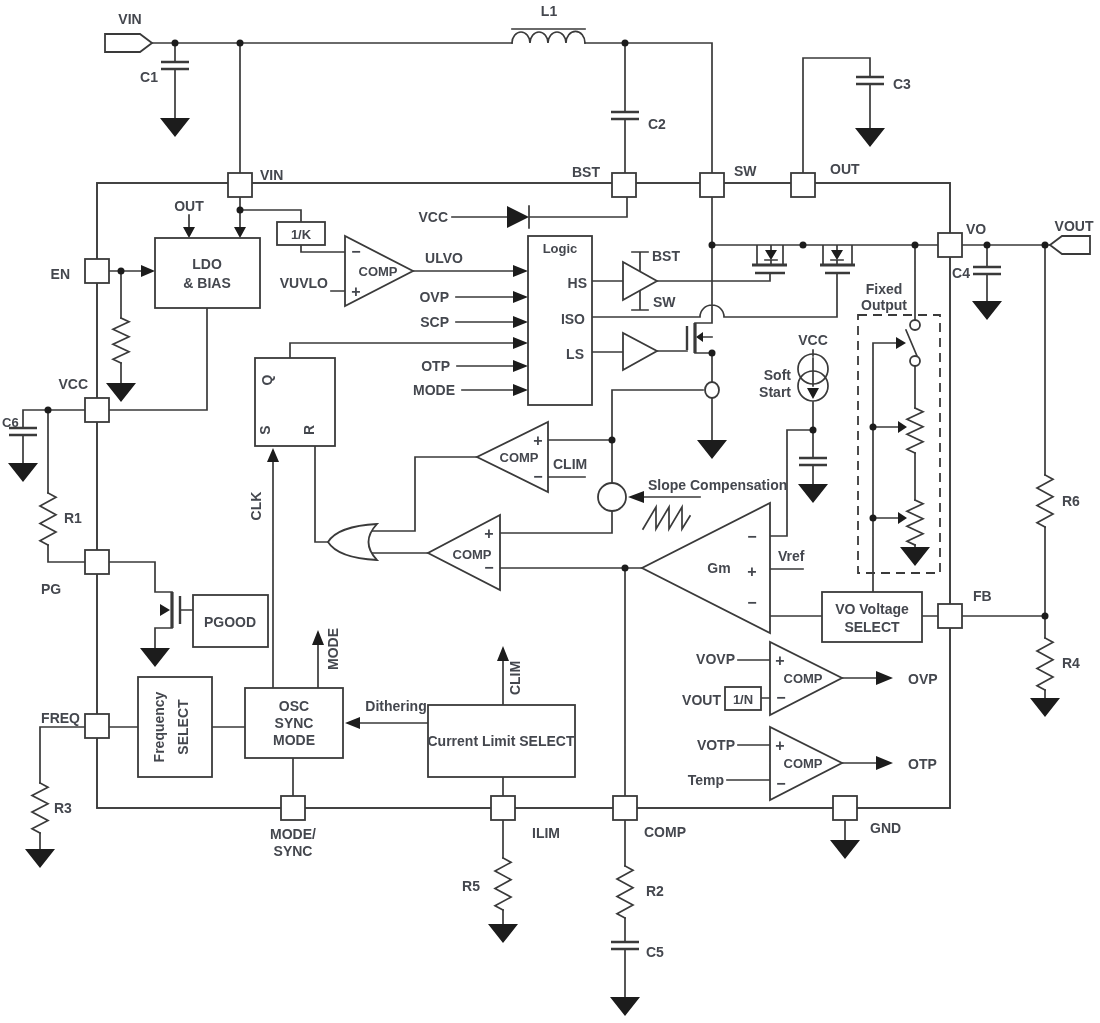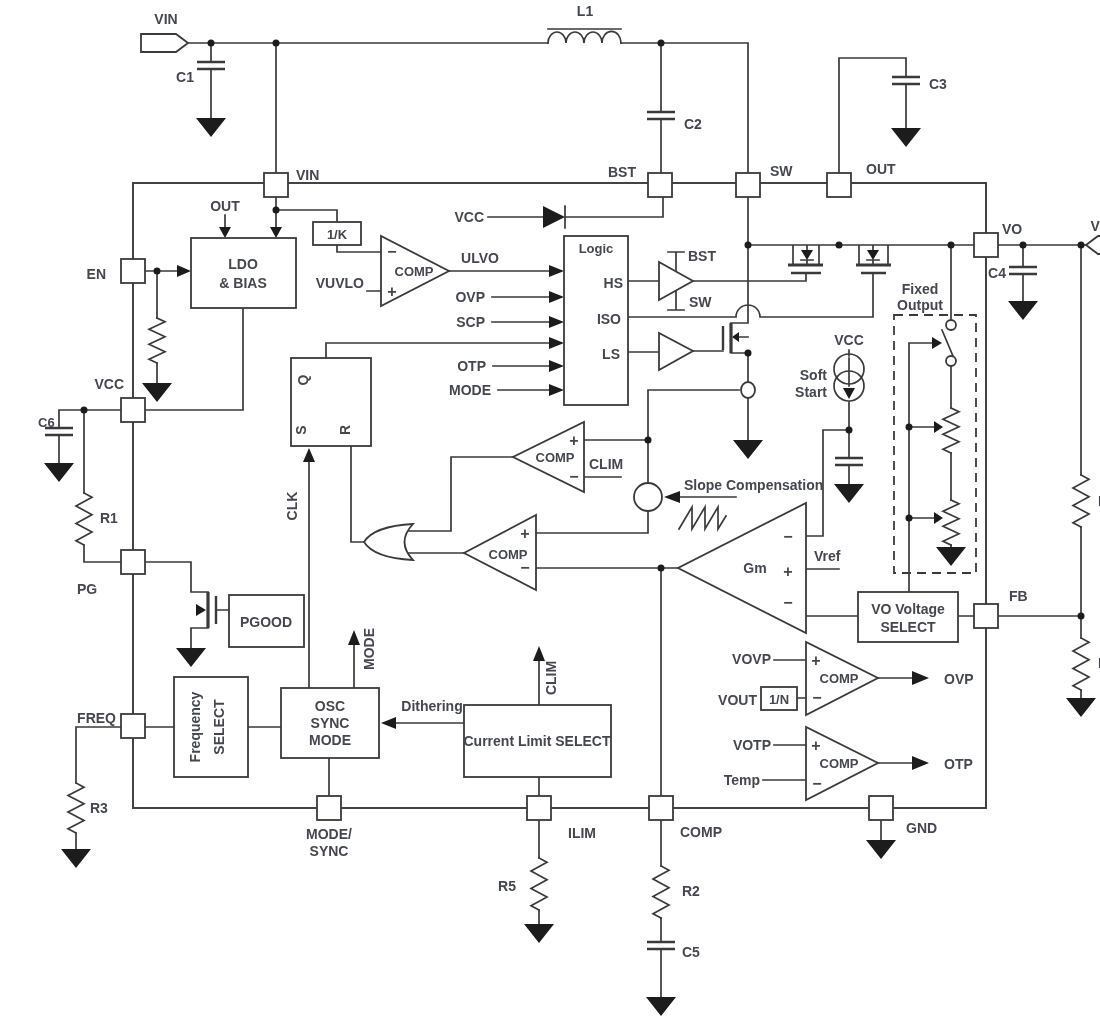--- a/index.html
+++ b/index.html
@@ -1,16 +1,16 @@
 <!DOCTYPE html>
 <html><head>
 <meta charset="utf-8">
 <style>
   html,body{margin:0;padding:0;background:#fff;}
-  #stage{width:876px;height:1023px;background:#ffffff;position:relative;margin-left:36px;}
+  #stage{width:876px;height:1023px;background:#ffffff;position:relative;}
   svg{display:block;}
   .wire{stroke:#3a3a3a;stroke-width:1.7;fill:none;stroke-linecap:square;}
   .thick{stroke:#3a3a3a;stroke-width:3.2;fill:none;stroke-linecap:butt;}
   .plate{stroke:#3a3a3a;stroke-width:2.4;fill:none;stroke-linecap:butt;}
   .blk{fill:#ffffff;stroke:#3a3a3a;stroke-width:1.8;}
   .dash{fill:none;stroke:#3a3a3a;stroke-width:1.8;stroke-dasharray:9 6;}
   .fil{fill:#1c1c1c;stroke:none;}
   .dot{fill:#1c1c1c;stroke:none;}
   text{font-family:"Liberation Sans","DejaVu Sans",sans-serif;font-size:14px;font-weight:700;fill:#44474e;}
   .sym{font-size:16px;}

